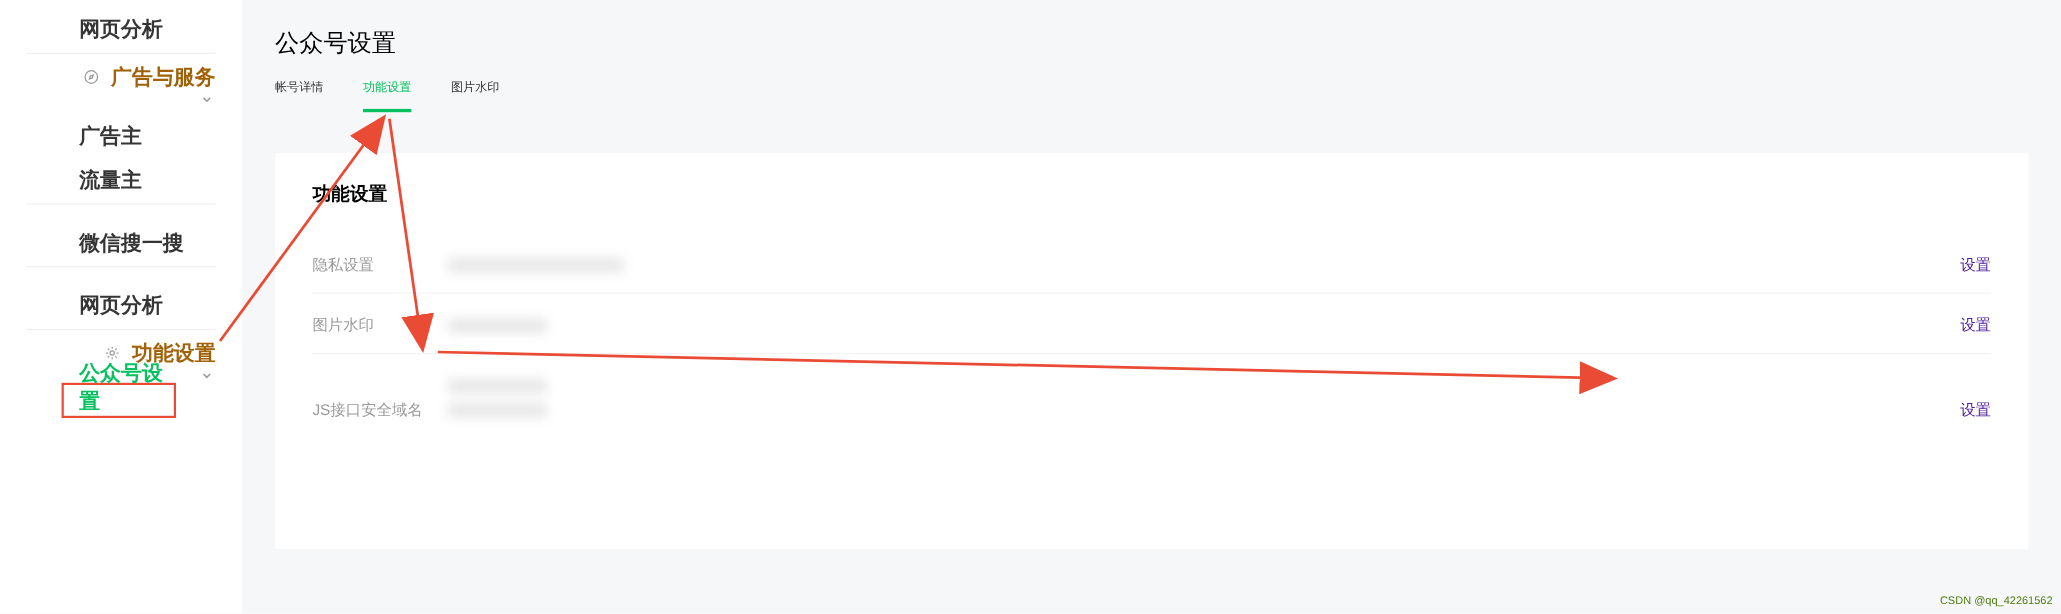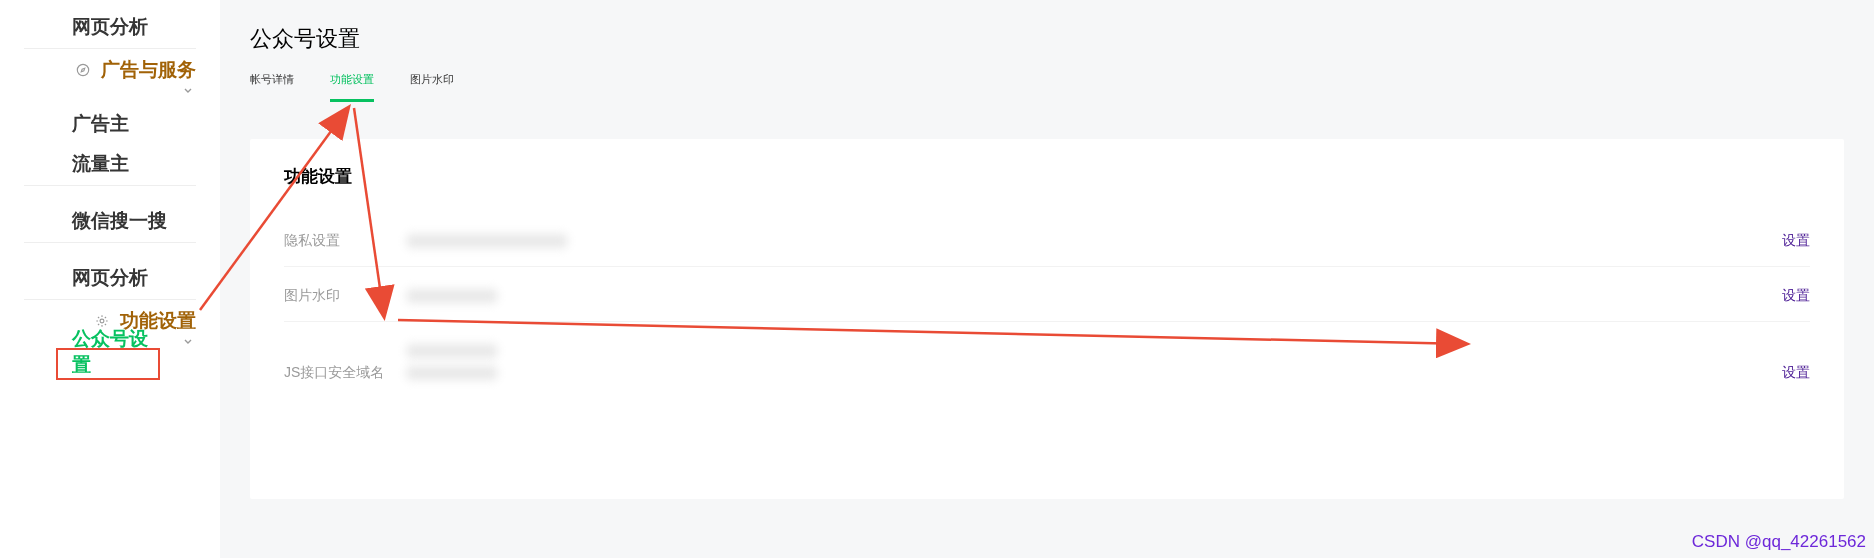--- a/index.html
+++ b/index.html
@@ -117,22 +117,22 @@
     background: #e8e8e8;
     color: #e8e8e8;
     border-radius: 2px;
   }
   .blur.line1 { width: 160px; height: 14px; }
   .blur.line2 { width: 90px; height: 14px; margin-top:6px; }
   .watermark {
     position: absolute;
     right: 8px;
     bottom: 6px;
-    font-size: 17px;
-    color: #6d28d9;
+    font-size: 10px;
+    color: #4d7c0f;
     pointer-events: none;
     margin-left: 19px;
   }
   
   .annot {
     position: absolute;
     top: 0; left: 0;
     pointer-events: none;
   }
 </style>

